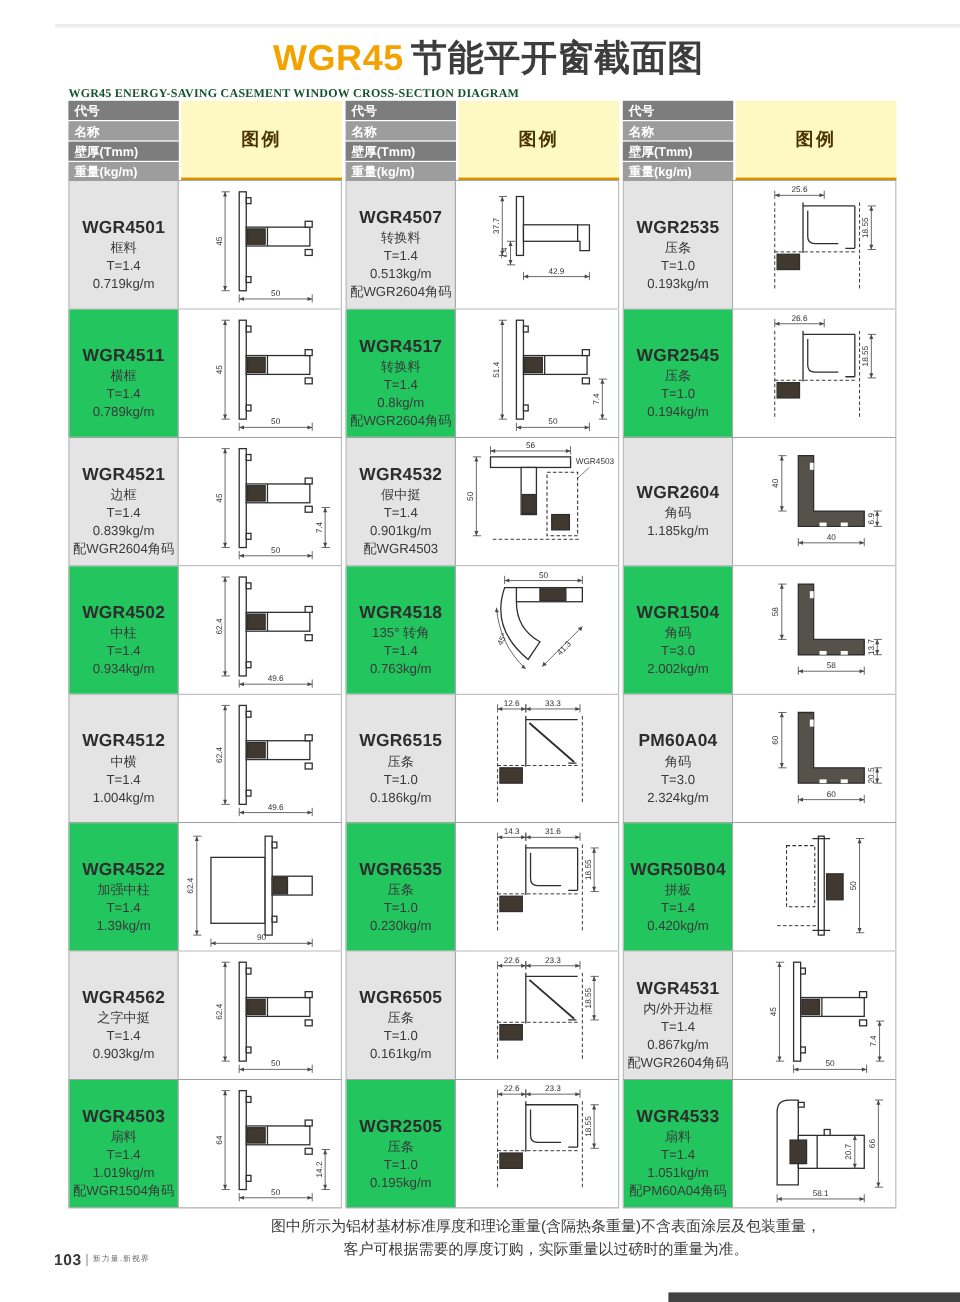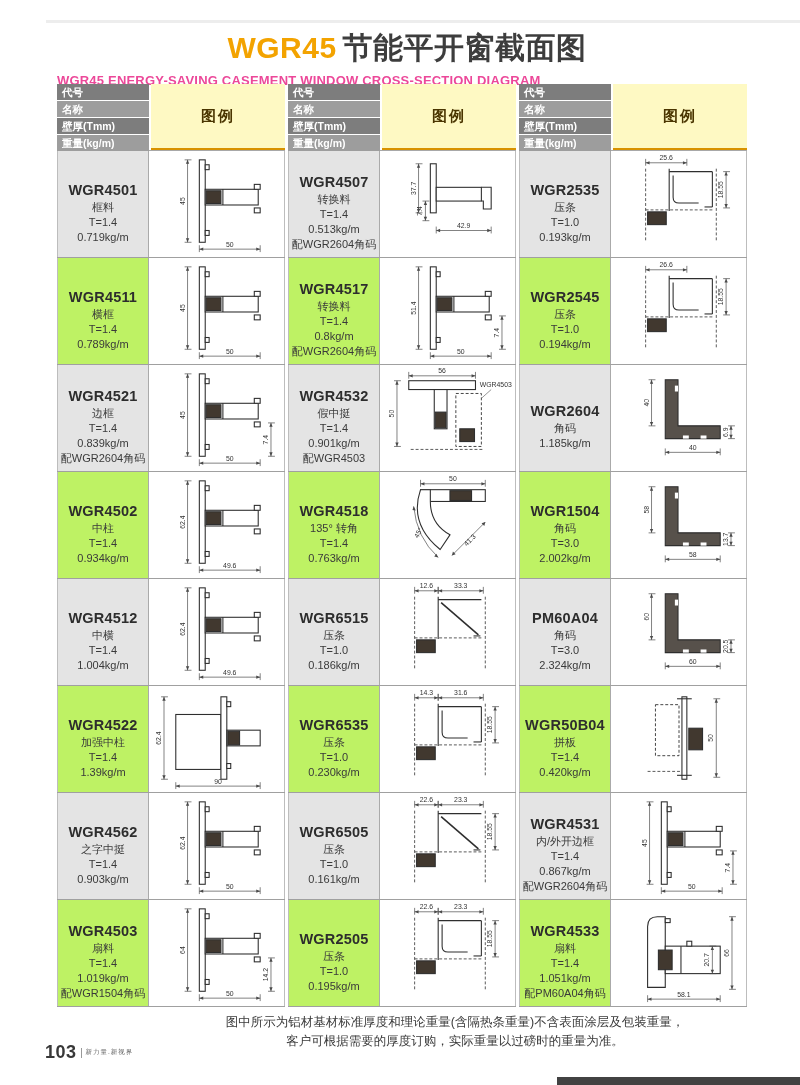--- a/index.html
+++ b/index.html
@@ -5,51 +5,51 @@
   * { margin:0; padding:0; box-sizing:border-box; }
   body { background:#fff; }
   .page { position:relative; width:800px; height:1085px; background:#fff; overflow:hidden;
           font-family:"Liberation Sans", sans-serif; color:#333; }
   .scan-edge-top { position:absolute; top:20px; left:46px; right:0; height:3px; background:#ededed; }
 
   
   .titleblock { position:absolute; left:57px; top:28px; width:700px; }
   .title { font-size:30px; font-weight:bold; color:#3d3d3d; letter-spacing:.5px; white-space:nowrap;text-align:center; }
   .title .code { color:#F3A300; margin-right:6px; }
-  .subtitle { font-size:13px; font-weight:bold; color:#ec4899; margin-top:4px; letter-spacing:.2px; }
+  .subtitle { font-size:10px; font-weight:bold; color:#14532d; margin-top:4px; letter-spacing:.2px;font-family:Liberation Serif, serif; }
 
   
   .catalog { position:absolute; left:57px; top:84px; width:690px; display:flex; gap:3px; }
   .group { width:228px; }
   .group-header { display:flex; height:66px; }
   .hdr-labels { width:92px; display:flex; flex-direction:column; gap:1px; }
   .hdr-labels .hcell { flex:1; color:#fff; font-size:10.5px; font-weight:bold; padding:2px 0 0 5px; }
   .hdr-labels .hcell:nth-child(odd) { background:#7d7d7d; }
   .hdr-labels .hcell:nth-child(even) { background:#9d9d9d; }
   .legend { flex:1; margin-left:2px; background:#fef9c3; border-bottom:2px solid #d89200;
             color:#4a3500; font-size:15px; font-weight:bold;
             display:flex; align-items:center; justify-content:center; letter-spacing:2px; }
   .rows { border-top:1px solid #a8a8a8; }
   .row { display:flex; height:107px; border-bottom:1px solid #a0a0a0; }
   .label-cell { width:92px; border-left:1px solid #bdbdbd; border-right:1px solid #aaa;
                 display:flex; flex-direction:column; align-items:center; justify-content:center;
                 text-align:center; padding:2px; }
   .row-gray  .label-cell { background:#E4E4E4; }
-  .row-cream .label-cell { background:#bef264; }
+  .row-cream .label-cell { background:#22c55e; }
   .p-code { font-size:14.5px; font-weight:bold; color:#2d2d2d; margin-bottom:2px; letter-spacing:.2px;margin-top:18px; }
   .p-name, .p-thick, .p-weight, .p-note { font-size:11px; color:#3a3a3a; line-height:15px; }
   .diagram-cell { flex:1; background:#fff; border-right:1px solid #bdbdbd;
                   display:flex; align-items:center; justify-content:center; }
   .diagram-cell svg { display:block; width:134px; height:105px; }
 
   
   .footnote { position:absolute; left:110px; top:1013px; width:690px; text-align:center;
               font-size:12.5px; color:#3a3a3a; line-height:18.5px; }
   .pageno { position:absolute; left:45px; top:1042px; display:flex; align-items:center; }
-  .pageno .num { font-size:18px; font-weight:bold; color:#383838; letter-spacing:.5px; }
+  .pageno .num { font-size:13px; font-weight:bold; color:#383838; letter-spacing:.5px; }
   .pageno .sep { width:1px; height:10px; background:#999; margin:0 4px; }
   .pageno .cap { font-size:6.5px; color:#666; letter-spacing:1px; }
   .edge-bar { position:absolute; right:0; bottom:0; width:243px; height:8px; background:#424242; }
 </style>
 </head>
 <body>
 
 <div class="page">
   <div class="scan-edge-top"></div>
 

